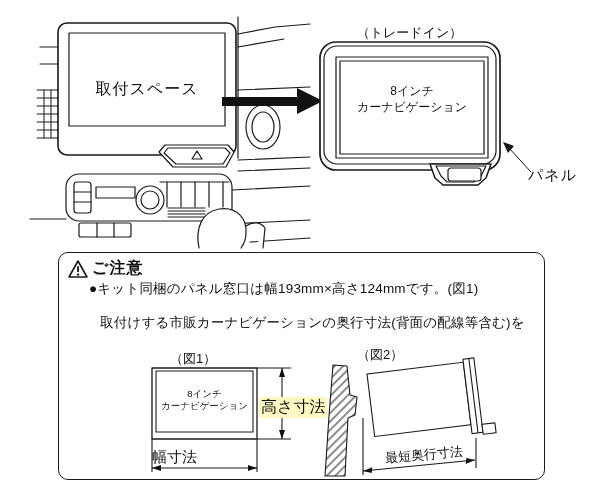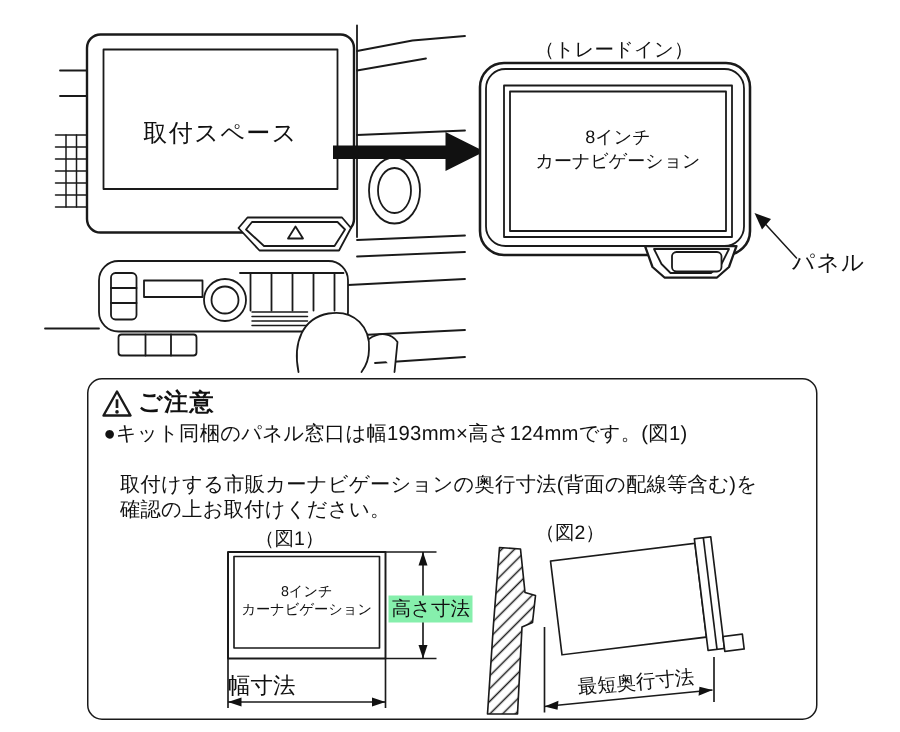--- a/index.html
+++ b/index.html
@@ -14,32 +14,32 @@
   .dash-label{left:94px;top:79px;width:106px;text-align:center;font-size:16px;letter-spacing:1px;}
   .pnl-line1{left:352px;top:83px;width:120px;text-align:center;font-size:12px;}
   .pnl-line2{left:342px;top:99px;width:140px;text-align:center;font-size:12px;}
   .pnl-callout{left:528px;top:166px;font-size:15px;letter-spacing:1px;}
   .caution-box{
     left:58px;top:252px;width:487px;height:228px;
     border:1.6px solid #1a1a1a;border-radius:10px;box-sizing:border-box;text-align:right;
   }
   .caution-head{position:absolute;left:9px;top:5px;display:flex;align-items:center;gap:4px;}
   .caution-head span{font-size:16px;font-weight:bold;letter-spacing:1px;}
-  .cline{position:absolute;font-size:13.5px;white-space:nowrap;letter-spacing:0.2px;}
+  .cline{position:absolute;font-size:13.5px;white-space:nowrap;letter-spacing:0.2px;margin-left:20px;}
   .l1{left:10px;top:27px;}
   .l2{left:10px;top:44px;}
   .l3{left:21px;top:61px;}
   .l4{left:21px;top:78px;}
   .figlabel{font-size:13px;white-space:nowrap;margin-left:40px;}
   .f1-label{left:130px;top:350px;}
   .f2-label{left:317px;top:346px;}
   .f1-unit1{left:152px;top:388px;width:105px;text-align:center;font-size:9.5px;}
   .f1-unit2{left:152px;top:400px;width:105px;text-align:center;font-size:9.5px;}
   .f1-width{left:152px;top:448px;width:105px;text-align:left;font-size:15px;}
-  .f1-height{left:259px;top:397px;font-size:13px;background:#86efac;padding:0 2px;}
+  .f1-height{left:259px;top:397px;font-size:16px;background:#fef9c3;padding:0 2px;}
   .f2-depth{left:379px;top:446px;width:90px;text-align:center;font-size:13px;transform:rotate(-5deg);white-space:nowrap;}
 </style>
 </head>
 <body>
 
 <div class="stage">
 
   <svg class="abs" style="left:0;top:0" width="600" height="250" viewBox="0 0 600 250" stroke="#1a1a1a" fill="none" stroke-width="1.2" stroke-linejoin="round" stroke-linecap="round">
 
     <g>
@@ -135,21 +135,20 @@
     <div class="caution-head">
       <svg width="20" height="18" viewBox="0 0 20 18">
         <polygon points="10,1 19,17 1,17" fill="none" stroke="#1a1a1a" stroke-width="1.6" stroke-linejoin="round"></polygon>
         <line x1="10" y1="6.2" x2="10" y2="12" stroke="#1a1a1a" stroke-width="1.8"></line>
         <circle cx="10" cy="14.6" r="1.2" fill="#1a1a1a"></circle>
       </svg>
       <span>ご注意</span>
     </div>
     <div class="cline l1">●キット同梱のパネル窓口は幅193mm×高さ124mmです。(図1)</div>
     <div class="cline l3">取付けする市販カーナビゲーションの奥行寸法(背面の配線等含む)を</div>
-    <div class="cline l4">確認の上お取付けください。</div>
   </div>
 
   <div class="abs figlabel f1-label">（図1）</div>
   <svg class="abs" style="left:145px;top:362px" width="160" height="116" viewBox="0 0 160 116" stroke="#1a1a1a" fill="none" stroke-width="1.1" stroke-linejoin="round">
     <rect x="7" y="6" width="105" height="71" stroke-width="1.3"></rect>
     <rect x="11" y="9" width="97" height="61"></rect>
 
     <line x1="7" y1="77" x2="7" y2="110"></line>
     <line x1="112" y1="77" x2="112" y2="110"></line>
     <line x1="7" y1="106" x2="112" y2="106"></line>

